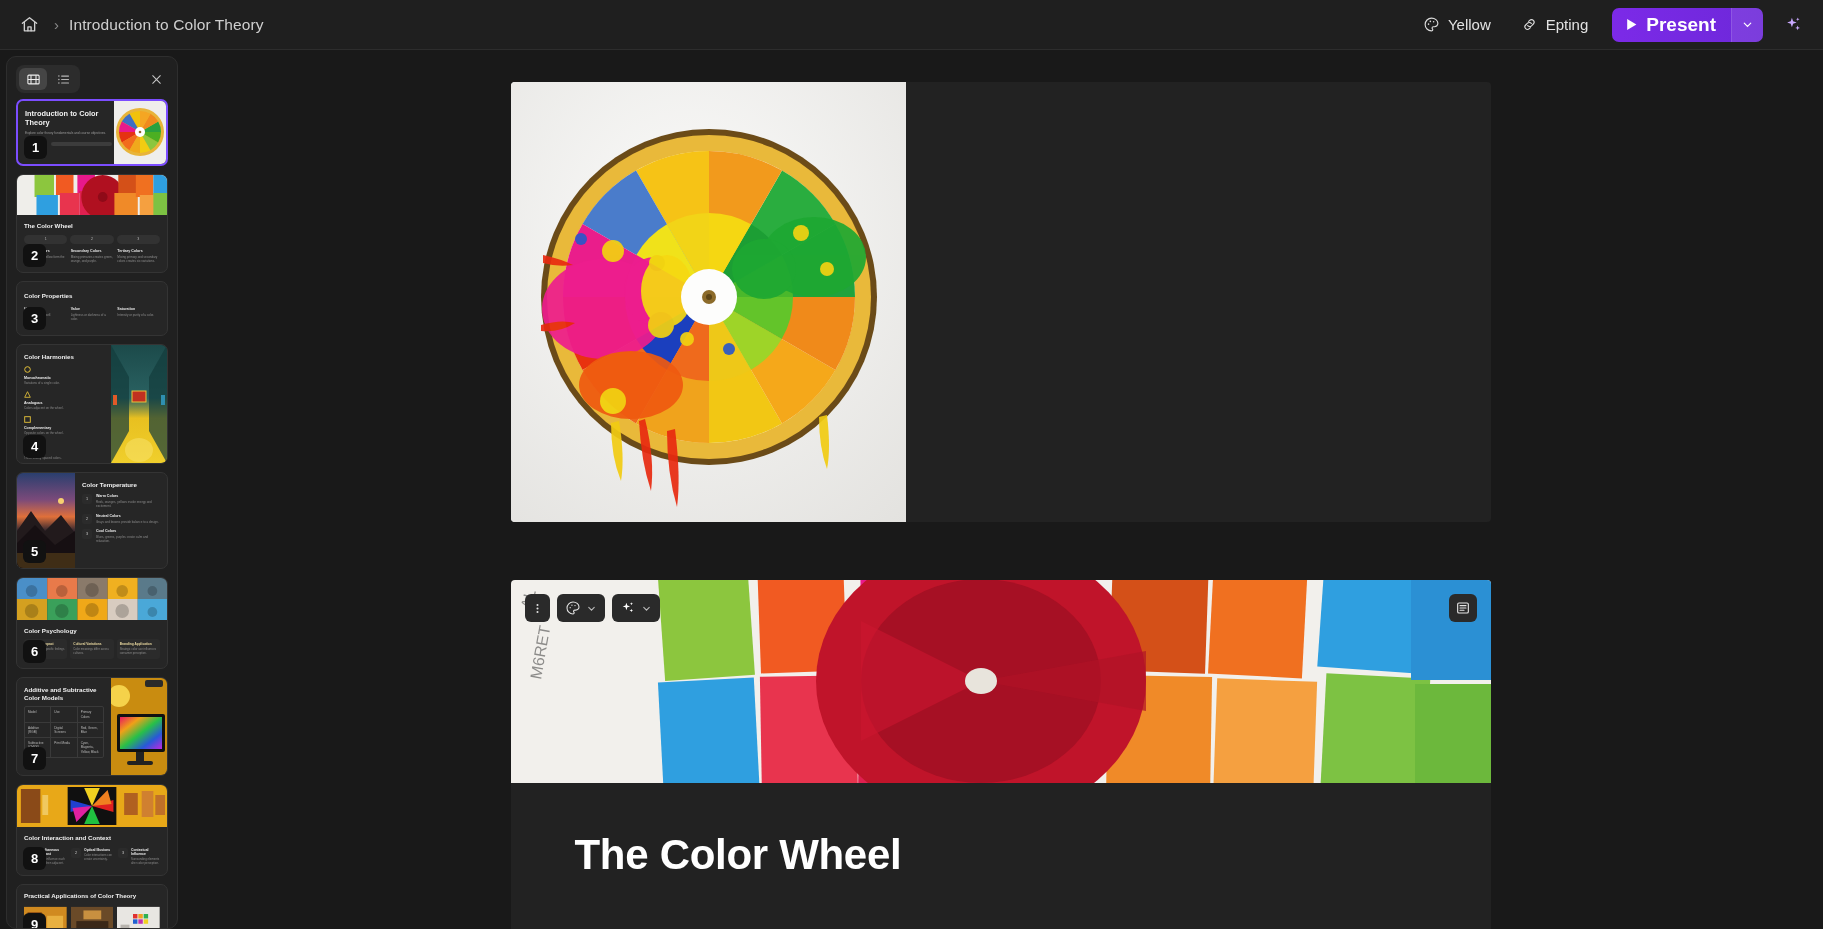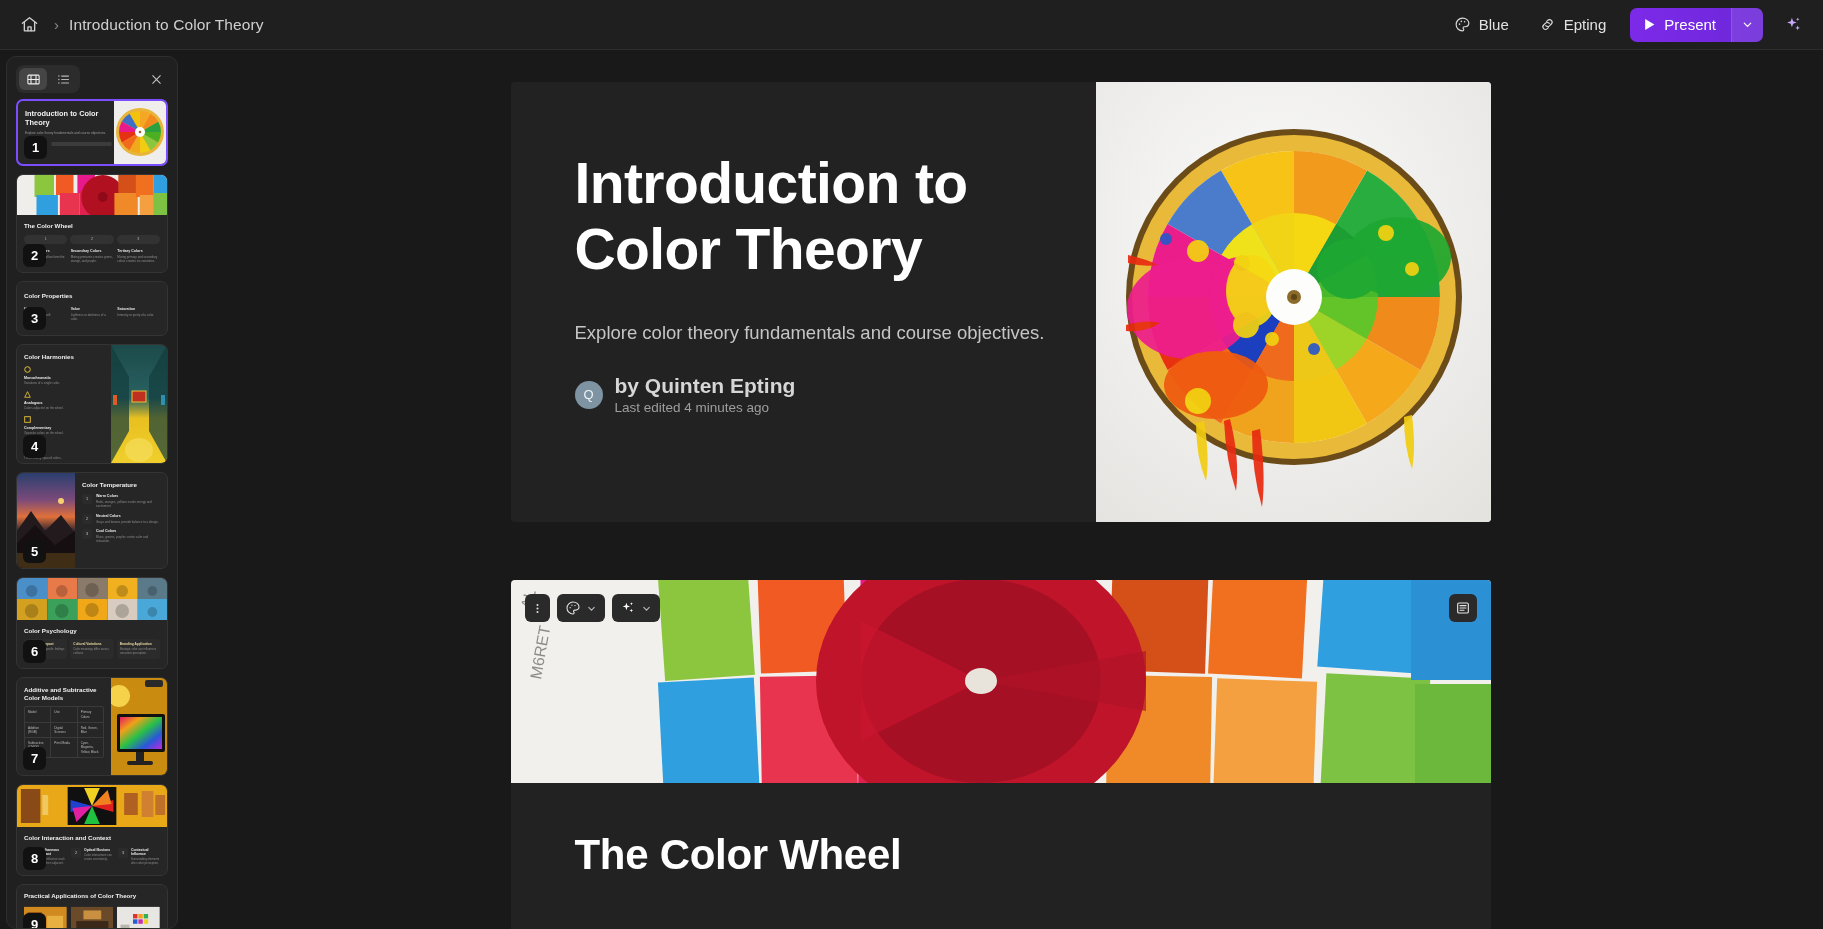--- a/index.html
+++ b/index.html
@@ -37,21 +37,21 @@
     color: #e2e2e2; font-size: 15px; cursor: pointer; background: transparent;
     border: none;
   }
   .present-group {
     display: flex; align-items: stretch; height: 34px;
     border-radius: 7px; overflow: hidden; margin-left: 6px;
     background: linear-gradient(90deg,#7c2ae8 0%, #6d28d9 100%);
   }
   .present-main {
     display: flex; align-items: center; gap: 8px;
-    padding: 0 15px 0 13px; color: #fff; font-size: 15px; font-weight: normal;
+    padding: 0 15px 0 13px; color: #fff; font-size: 19px; font-weight: bold;
     cursor: pointer;
   }
   .present-caret {
     display: flex; align-items: center; justify-content: center;
     width: 32px; background: rgba(255,255,255,.10);
     border-left: 1px solid rgba(255,255,255,.13); cursor: pointer;
   }
   .ai-btn {
     width: 32px; height: 32px; margin-left: 8px; border-radius: 7px;
     display: flex; align-items: center; justify-content: center; cursor: pointer;
@@ -224,21 +224,21 @@
   </div>
 
   <div class="tb-right">
     <div class="tb-btn">
       <svg width="17" height="17" viewBox="0 0 24 24" fill="none" stroke="#dcdcdc" stroke-width="1.6">
         <path d="M12 3a9 9 0 0 0 0 18c1.1 0 1.8-.8 1.8-1.7 0-.5-.2-.9-.5-1.2-.3-.3-.5-.7-.5-1.2 0-.9.8-1.7 1.8-1.7h1.6A4.8 4.8 0 0 0 21 10.4C21 6.3 16.9 3 12 3Z"></path>
         <circle cx="7.8" cy="11.5" r="1.1" fill="#dcdcdc" stroke="none"></circle>
         <circle cx="10.4" cy="7.6" r="1.1" fill="#dcdcdc" stroke="none"></circle>
         <circle cx="15" cy="8.2" r="1.1" fill="#dcdcdc" stroke="none"></circle>
       </svg>
-      <span>Blue</span>
+      <span>Yellow</span>
     </div>
 
     <div class="tb-btn">
       <svg width="17" height="17" viewBox="0 0 24 24" fill="none" stroke="#dcdcdc" stroke-width="1.6" stroke-linecap="round">
         <path d="M9.5 13.5a3.6 3.6 0 0 0 5.3.4l2.6-2.6a3.6 3.6 0 1 0-5.1-5.1l-1.5 1.5"></path>
         <path d="M14.5 10.5a3.6 3.6 0 0 0-5.3-.4l-2.6 2.6a3.6 3.6 0 1 0 5.1 5.1l1.5-1.5"></path>
       </svg>
       <span>Epting</span>
     </div>
 
@@ -673,32 +673,20 @@
       <div class="thumb-num">9</div>
     </div>
 
   </div>
 </div>
 
 <div class="canvas">
   <div class="deck">
 
     <div class="slide slide1">
-      <div class="s1-left">
-        <div class="s1-title">Introduction to
-Color Theory</div>
-        <div class="s1-sub">Explore color theory fundamentals and course objectives.</div>
-        <div class="byline">
-          <div class="avatar">Q</div>
-          <div>
-            <div class="by-name">by Quinten Epting</div>
-            <div class="by-edit">Last edited 4 minutes ago</div>
-          </div>
-        </div>
-      </div>
       <div class="s1-img">
         <svg width="395" height="440" viewBox="0 0 395 440" preserveAspectRatio="xMidYMid slice">
           <defs>
             <radialGradient id="bgw" cx="45%" cy="35%" r="85%">
               <stop offset="0%" stop-color="#fbfbfa"></stop>
                 <stop offset="100%" stop-color="#e3e2df"></stop>
             </radialGradient>
           </defs>
           <rect width="395" height="440" fill="url(#bgw)"></rect>
           <g transform="translate(198,215)">

